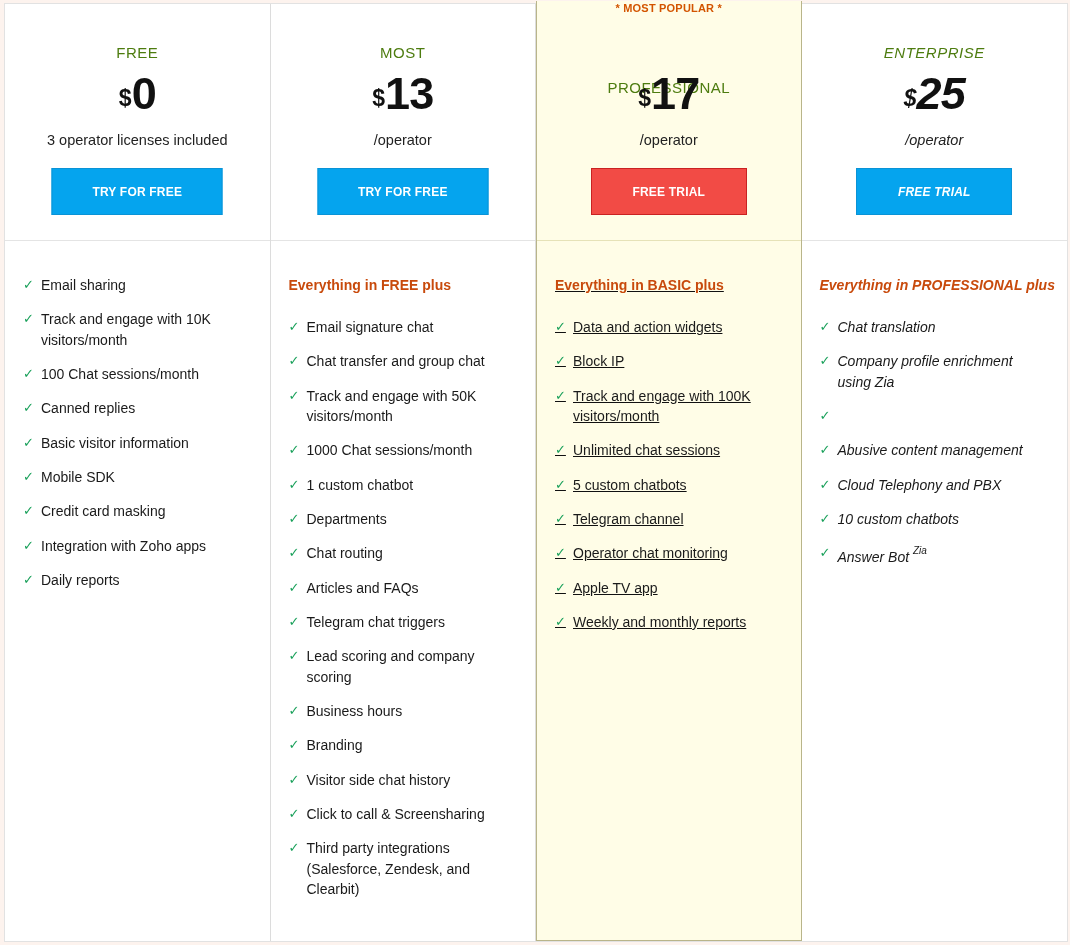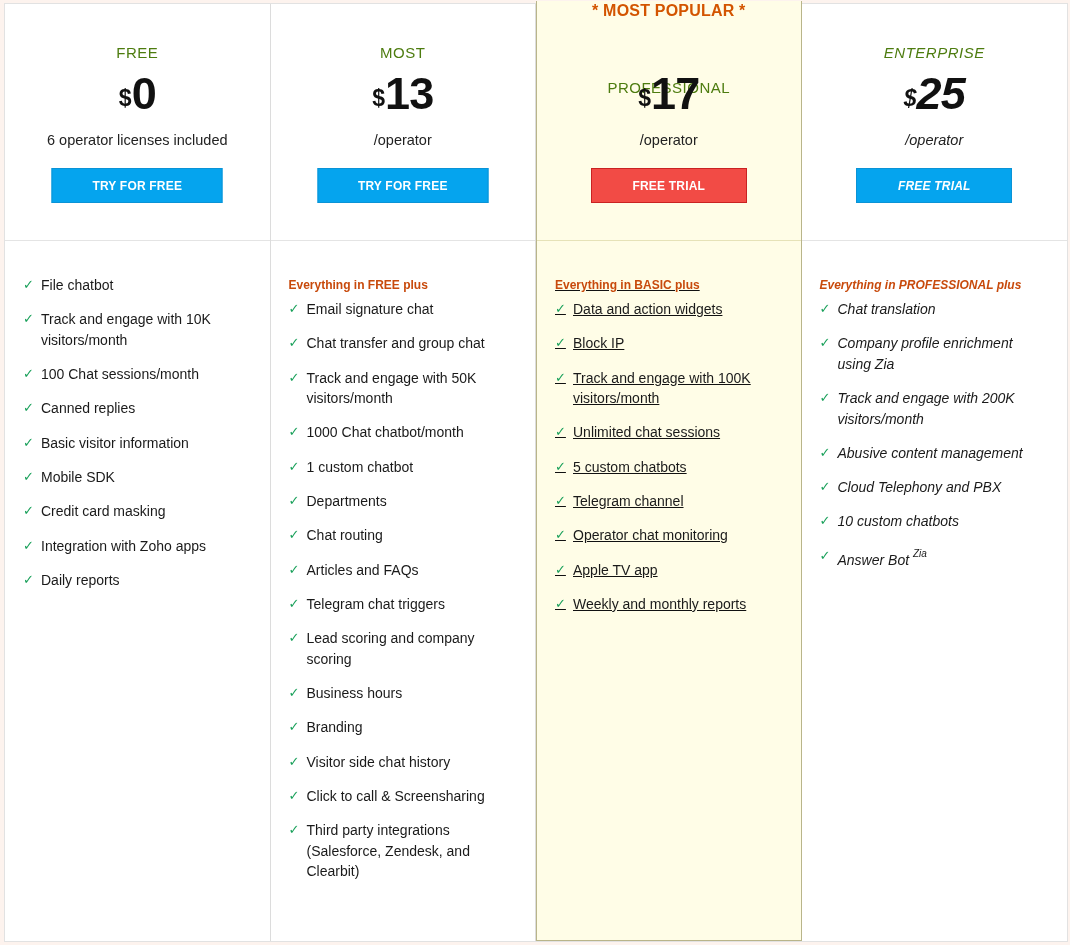--- a/index.html
+++ b/index.html
@@ -33,21 +33,21 @@
     }
     .head {
       height: 237px;
       border-bottom: 1px solid #e4e4e4;
       text-align: center;
       position: relative;
     }
     .popular .head { height: 240px; border-bottom: 1px solid #e6e2b8; }
     .badge {
       position: absolute; left: 0; right: 0; top: 1px;
-      color: #d35400; font-weight: bold; font-size: 16px;
+      color: #d35400; font-weight: bold; font-size: 11px;
       letter-spacing: 0.2px;
     }
     .plan-name {
       position: absolute; left: 0; right: 0; top: 40px;
       font-size: 15px; letter-spacing: 0.5px; color: #4d7c0f;
     }
     .popular .plan-name { top: 43px; margin-top: 35px; }
     .price {
       position: absolute; left: 0; right: 0; top: 64px;
       font-size: 45px; font-weight: bold; line-height: 52px; letter-spacing: -1px;
@@ -55,34 +55,34 @@
     .popular .price { top: 67px; }
     .price .cur { font-size: 23px; vertical-align: top; position: relative; top: 4px; margin-right: 1px; }
     .sub {
       position: absolute; left: 0; right: 0; top: 128px;
       font-size: 14.5px; color: #222;
     }
     .popular .sub { top: 131px; }
     .btn {
       position: absolute; top: 164px; left: 50%;
       transform: translateX(-50%);
-      width: 171px; height: 35px;
+      width: 171px; height: 47px;
       background: #05a4ee; color: #fff;
       font-size: 12px; font-weight: bold;
       display: flex; align-items: center; justify-content: center;
       border: 1px solid #0a93d6;
       cursor: pointer; letter-spacing: 0.2px;
     }
     .popular .btn { top: 167px; width: 156px; background: #f24b45; border: 1px solid #c92222; }
     .col.ent .btn { width: 156px; }
     .features { padding: 34px 0 0 18px; }
     .popular .features { padding-top: 34px; text-decoration: underline; }
     .intro {
-      color: #c84a0c; font-size: 12px; font-weight: bold;
-      margin-bottom: 4px; height: 20px; line-height: 20px;
+      color: #c84a0c; font-size: 14px; font-weight: bold;
+      margin-bottom: 22px; height: 20px; line-height: 20px;
     }
     .feat {
       display: flex; font-size: 14px; line-height: 20.5px;
       margin-bottom: 13.8px; color: #1a1a1a;
     }
     .check {
       width: 18px; flex: none; color: #19a05a; font-size: 13px;
       padding-left: 0px;
     }
     .feat-text { max-width: 205px; }
@@ -91,27 +91,27 @@
   </style>
 </head>
 <body>
 
 <div class="table">
 
   <div class="col">
     <div class="head">
       <div class="plan-name">FREE</div>
       <div class="price"><span class="cur">$</span><span>0</span></div>
-      <div class="sub">6 operator licenses included</div>
+      <div class="sub">3 operator licenses included</div>
       <div class="btn">TRY FOR FREE</div>
     </div>
     <div class="features">
       <div class="feat">
           <span class="check">✓</span>
-          <span class="feat-text">File chatbot</span>
+          <span class="feat-text">Email sharing</span>
         </div>
       <div class="feat">
           <span class="check">✓</span>
           <span class="feat-text">Track and engage with 10K visitors/month</span>
         </div>
       <div class="feat">
           <span class="check">✓</span>
           <span class="feat-text">100 Chat sessions/month</span>
         </div>
       <div class="feat">
@@ -157,21 +157,21 @@
       <div class="feat">
           <span class="check">✓</span>
           <span class="feat-text">Chat transfer and group chat</span>
         </div>
       <div class="feat">
           <span class="check">✓</span>
           <span class="feat-text">Track and engage with 50K visitors/month</span>
         </div>
       <div class="feat">
           <span class="check">✓</span>
-          <span class="feat-text">1000 Chat chatbot/month</span>
+          <span class="feat-text">1000 Chat sessions/month</span>
         </div>
       <div class="feat">
           <span class="check">✓</span>
           <span class="feat-text">1 custom chatbot</span>
         </div>
       <div class="feat">
           <span class="check">✓</span>
           <span class="feat-text">Departments</span>
         </div>
       <div class="feat">
@@ -274,21 +274,20 @@
       <div class="feat">
           <span class="check">✓</span>
           <span class="feat-text">Chat translation</span>
         </div>
       <div class="feat">
           <span class="check">✓</span>
           <span class="feat-text">Company profile enrichment using Zia</span>
         </div>
       <div class="feat">
           <span class="check">✓</span>
-          <span class="feat-text">Track and engage with 200K visitors/month</span>
         </div>
       <div class="feat">
           <span class="check">✓</span>
           <span class="feat-text">Abusive content management</span>
         </div>
       <div class="feat">
           <span class="check">✓</span>
           <span class="feat-text">Cloud Telephony and PBX</span>
         </div>
       <div class="feat">

